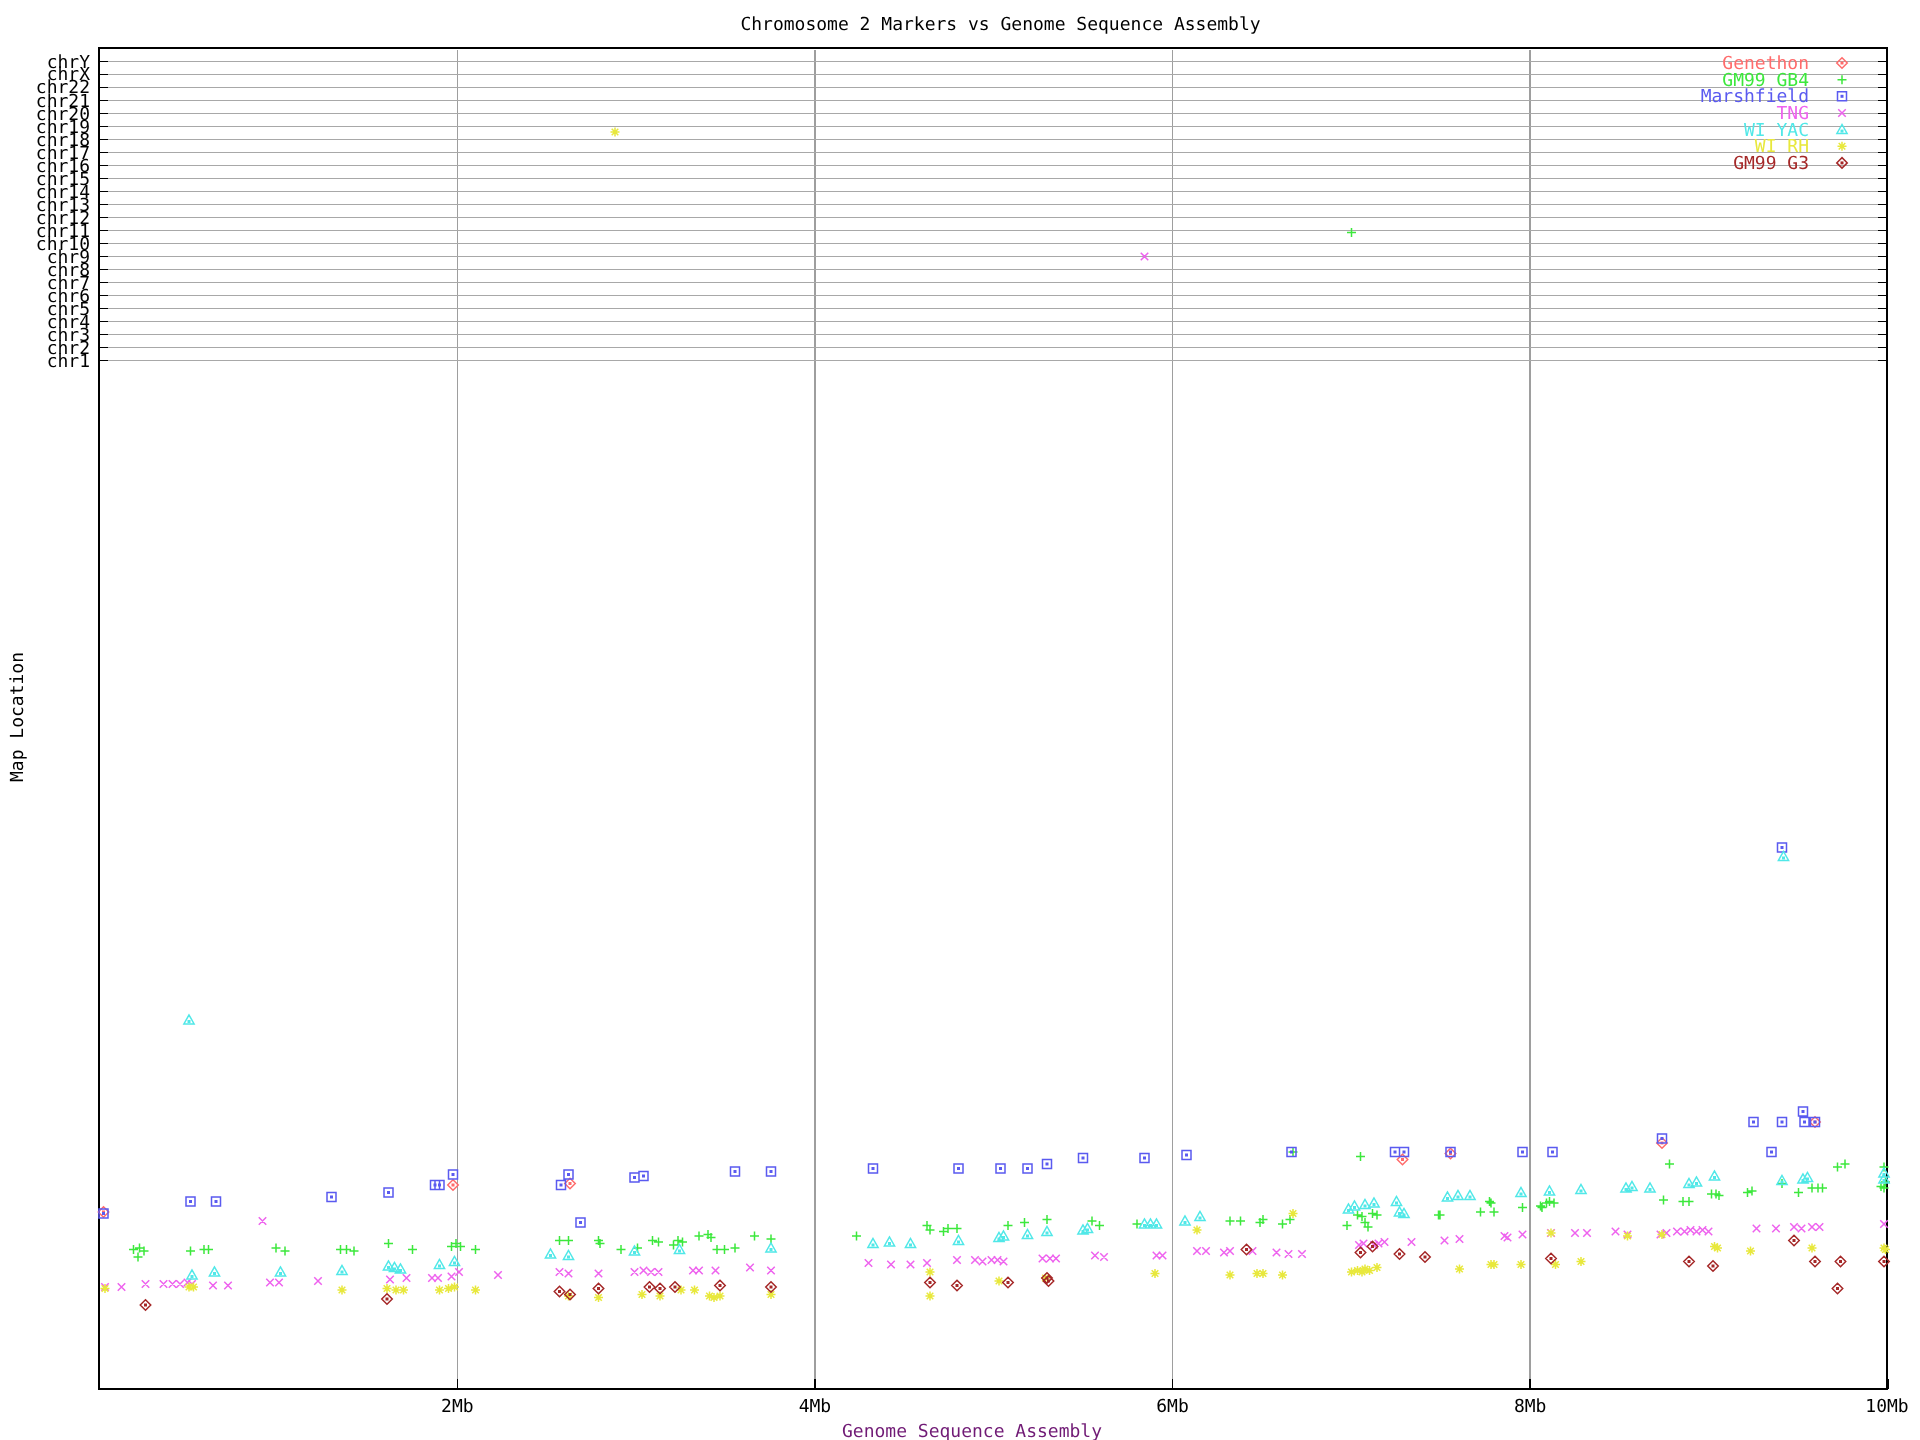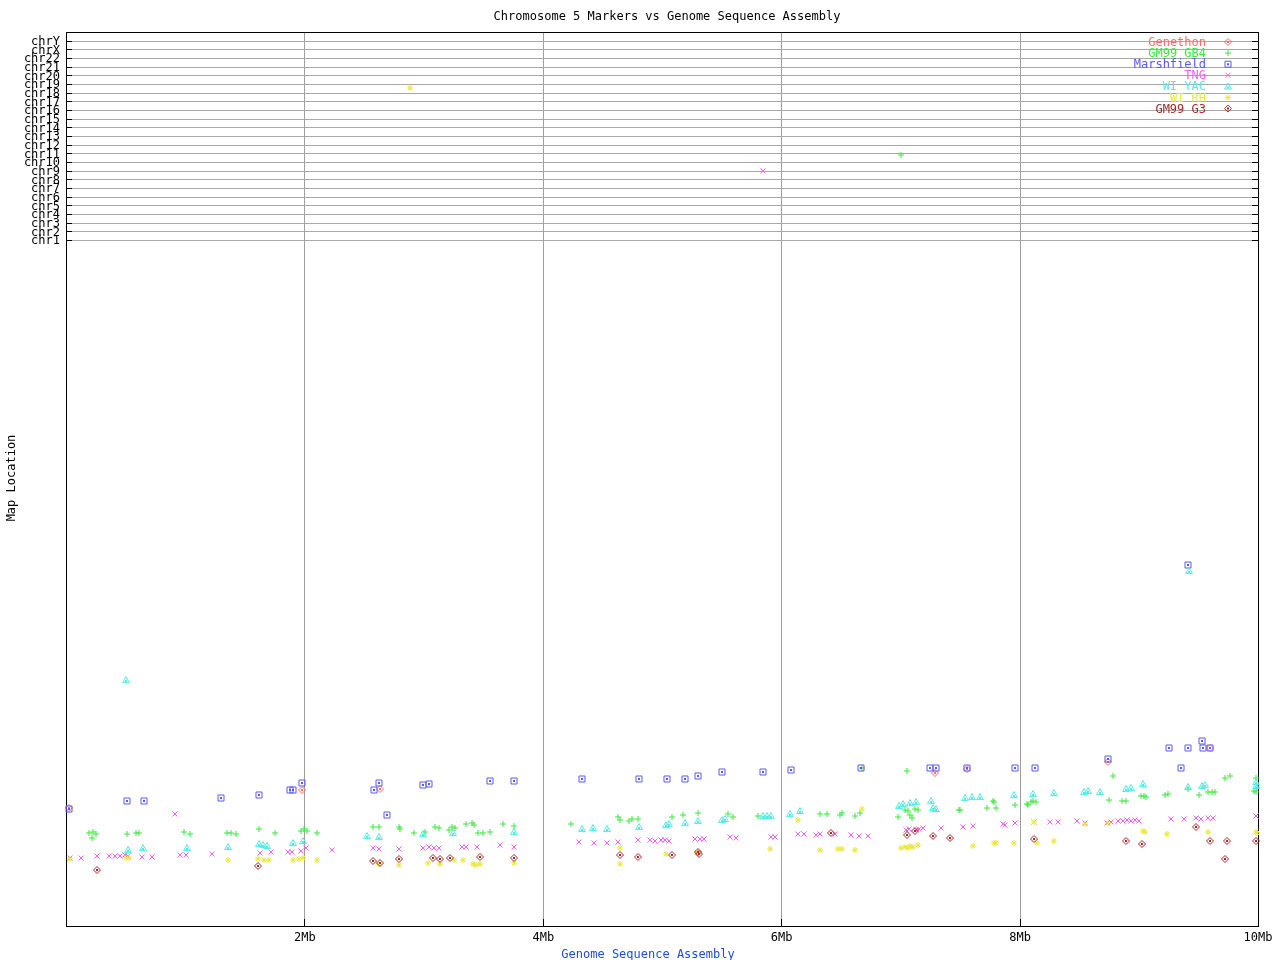--- a/index.html
+++ b/index.html
@@ -6,35 +6,35 @@
   .canvas {
     position:relative; width:1280px; height:960px; background:#ffffff;
     font-family:"DejaVu Sans Mono", monospace; overflow:hidden;
   }
   .title {
     position:absolute; top:9px; left:667px; transform:translateX(-50%);
     font-size:12px; color:#000; white-space:nowrap;
   }
   .xlabel {
     position:absolute; top:947px; left:648px; transform:translateX(-50%);
-    font-size:12px; color:#1d4ed8; white-space:nowrap;
+    font-size:12px; color:#701a75; white-space:nowrap;
   }
   .ylabel {
     position:absolute; top:478px; left:11px;
     transform:translate(-50%,-50%) rotate(-90deg);
     font-size:12px; color:#000; white-space:nowrap;
   }
   svg { position:absolute; left:0; top:0; }
   svg text { font-family:"DejaVu Sans Mono", monospace; font-size:12px; }
 </style>
 </head>
 <body>
 
 <div class="canvas">
-  <div class="title">Chromosome 5 Markers vs Genome Sequence Assembly</div>
+  <div class="title">Chromosome 2 Markers vs Genome Sequence Assembly</div>
   <div class="ylabel">Map Location</div>
   <div class="xlabel">Genome Sequence Assembly</div>
   <svg id="plot" width="1280" height="960">
       <line x1="304.9" y1="33" x2="304.9" y2="925" stroke="#9e9e9e" shape-rendering="crispEdges"></line>
       <line x1="543.3" y1="33" x2="543.3" y2="925" stroke="#9e9e9e" shape-rendering="crispEdges"></line>
       <line x1="781.7" y1="33" x2="781.7" y2="925" stroke="#9e9e9e" shape-rendering="crispEdges"></line>
       <line x1="1020.1" y1="33" x2="1020.1" y2="925" stroke="#9e9e9e" shape-rendering="crispEdges"></line>
       <line x1="72" y1="41" x2="1252" y2="41" stroke="#a8a8a8" shape-rendering="crispEdges"></line>
       <line x1="66" y1="41" x2="72" y2="41" stroke="#000" shape-rendering="crispEdges"></line>
       <line x1="1252" y1="41" x2="1258" y2="41" stroke="#000" shape-rendering="crispEdges"></line>

